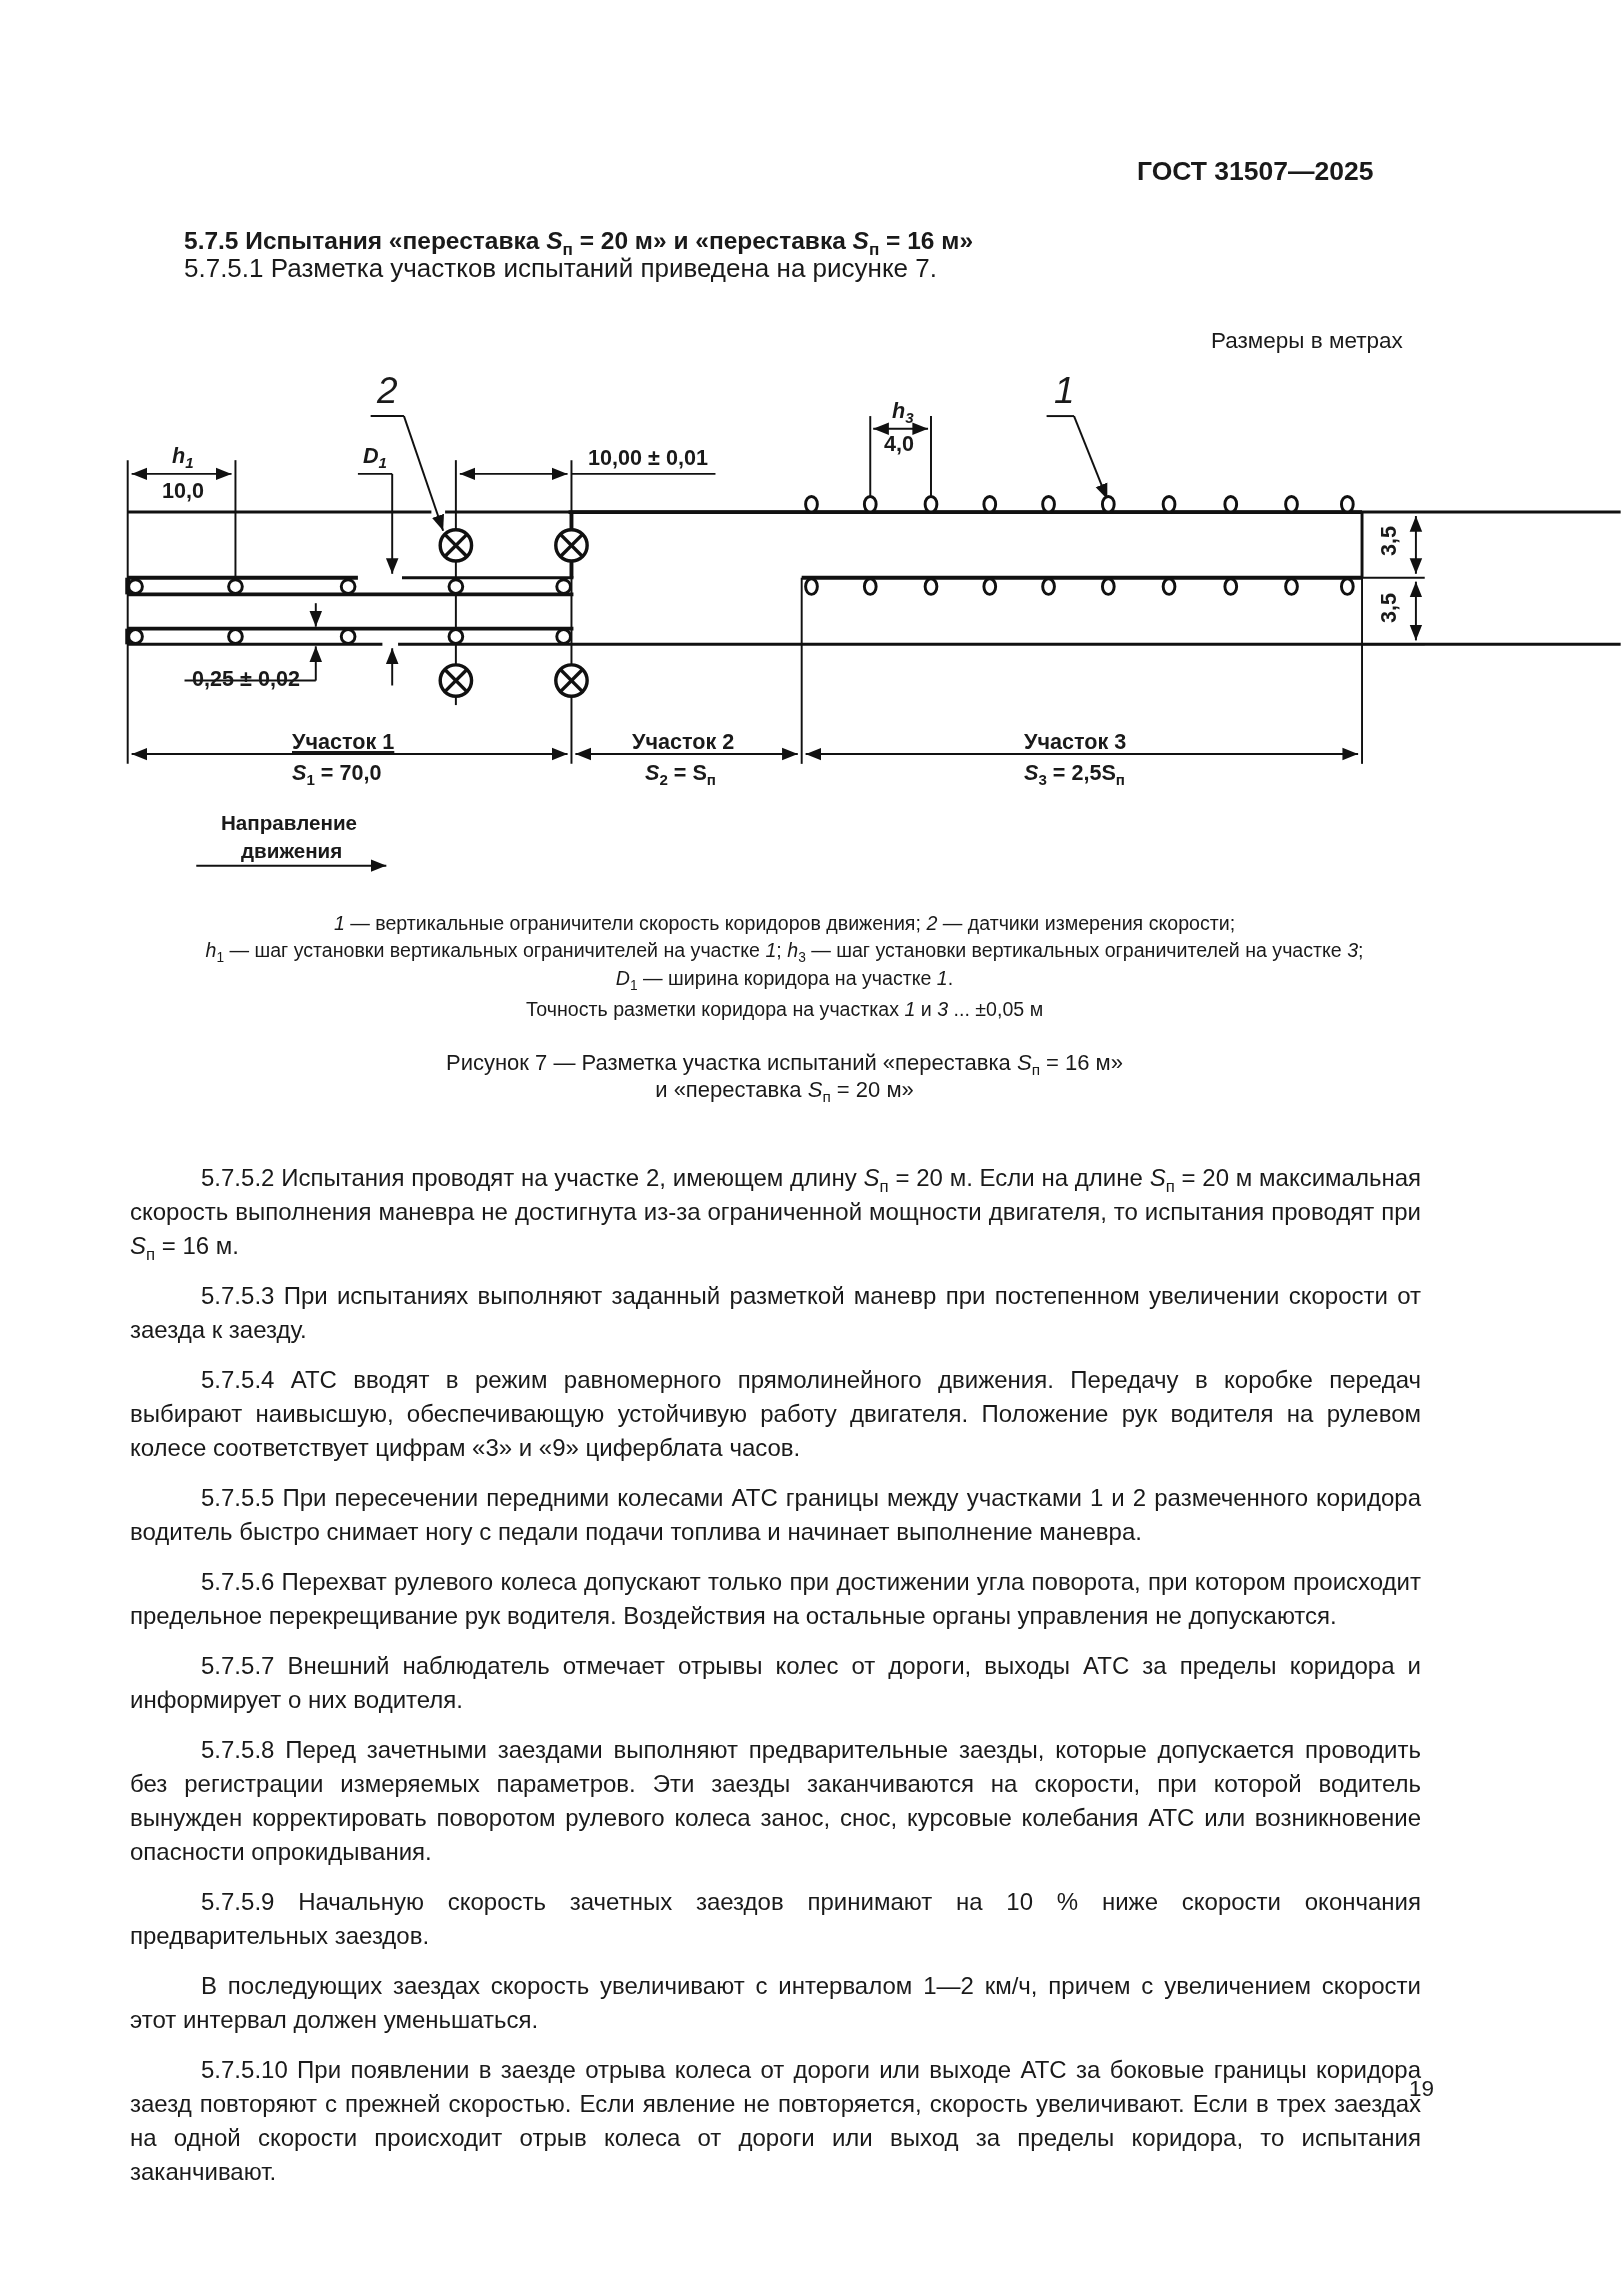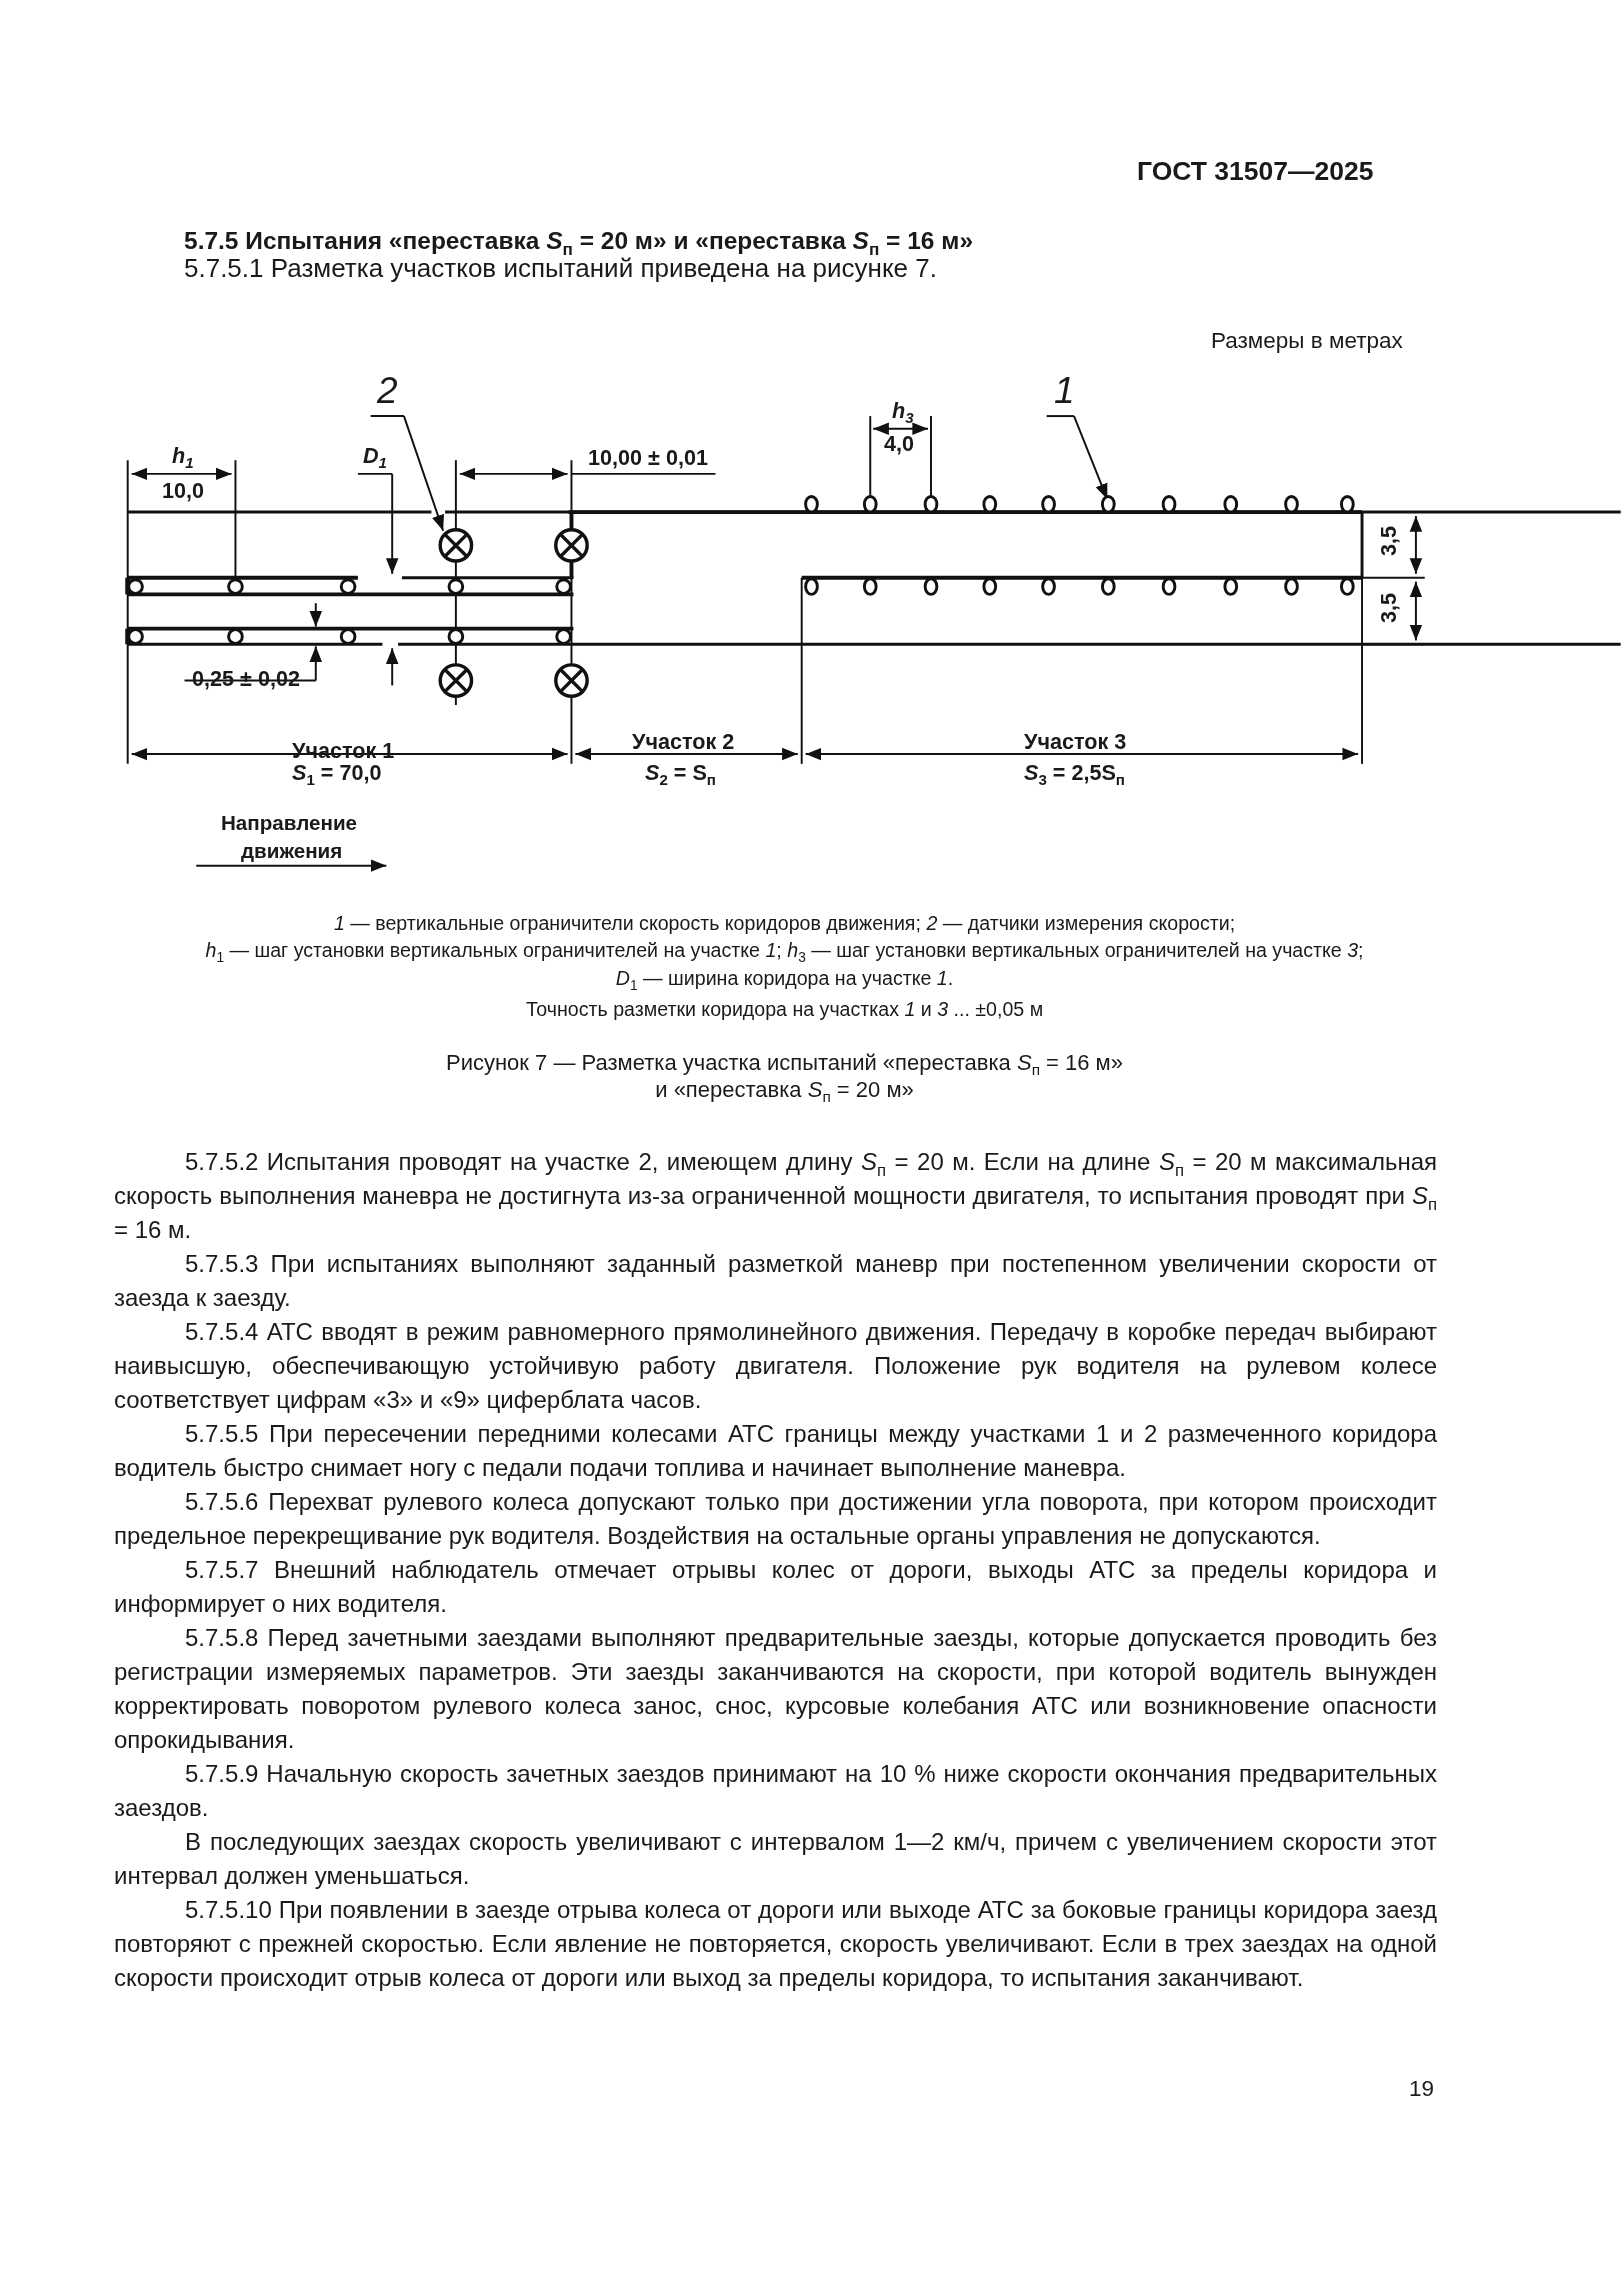--- a/index.html
+++ b/index.html
@@ -13,21 +13,21 @@
   .figure { left: 0; top: 372px; width: 1621px; height: 529px; }
   .figure svg { position: absolute; left: 0; top: 0; }
   .lbl { position: absolute; font-size: 21.6px; font-weight: bold; white-space: nowrap; }
   .lbl.it { font-style: italic; }
   .bignum { position: absolute; font-size: 37px; font-style: italic; white-space: nowrap; }
   .legend { left: 118px; top: 910px; width: 1333px; text-align: center; font-size: 19.6px; line-height: 27.4px; }
   .legend .row { display: block; }
   .accuracy { left: 118px; top: 998px; width: 1333px; text-align: center; font-size: 19.6px; }
   .caption { left: 118px; top: 1049px; width: 1333px; text-align: center; font-size: 22px; line-height: 27.4px; }
   .body-text { left: 114px; top: 1145px; width: 1323px; font-size: 24px; line-height: 34px; text-align: justify; }
-  .body-text p { margin: 0; text-indent: 71px; }
+  .body-text p { margin: 16px; text-indent: 71px; }
   .page-num { left: 1409px; top: 2076px; font-size: 22.5px; }
   sub { font-size: 0.7em; vertical-align: -0.35em; line-height: 0; }
   i { font-style: italic; }
 </style>
 </head>
 <body>
 
 <div class="abs header-code">ГОСТ 31507—2025</div>
 
 <div class="abs sec-title"><span>5.7.5 Испытания «переставка </span><i>S</i><sub>п</sub><span> = 20 м» и «переставка </span><i>S</i><sub>п</sub><span> = 16 м»</span></div>
@@ -179,21 +179,21 @@
   <div class="lbl" style="left:588px;top:73px;">10,00 ± 0,01</div>
 
   <div class="lbl it" style="left:892px;top:25.5px;"><span>h</span><sub>3</sub></div>
   <div class="lbl" style="left:884px;top:59px;">4,0</div>
 
   <div class="lbl" style="left:192px;top:294px;">0,25 ± 0,02</div>
 
   <div class="lbl" style="left:1376px;top:169px;transform:rotate(-90deg);transform-origin:left top;top:184px;">3,5</div>
   <div class="lbl" style="left:1376px;top:251px;transform:rotate(-90deg);transform-origin:left top;">3,5</div>
 
-  <div class="lbl" style="left:292px;top:366px;">Участок 1</div>
+  <div class="lbl" style="left:292px;top:357px;text-decoration:underline;">Участок 1</div>
   <div class="lbl" style="left:292px;top:388px;"><i>S</i><sub>1</sub><span> = 70,0</span></div>
 
   <div class="lbl" style="left:632px;top:357px;">Участок 2</div>
   <div class="lbl" style="left:645px;top:388px;"><i>S</i><sub>2</sub><span> = S</span><sub>п</sub></div>
 
   <div class="lbl" style="left:1024px;top:357px;">Участок 3</div>
   <div class="lbl" style="left:1024px;top:388px;"><i>S</i><sub>3</sub><span> = 2,5S</span><sub>п</sub></div>
 
   <div class="lbl" style="left:221px;top:439px;font-size:20.6px;">Направление</div>
   <div class="lbl" style="left:241px;top:467px;font-size:20.6px;">движения</div>

